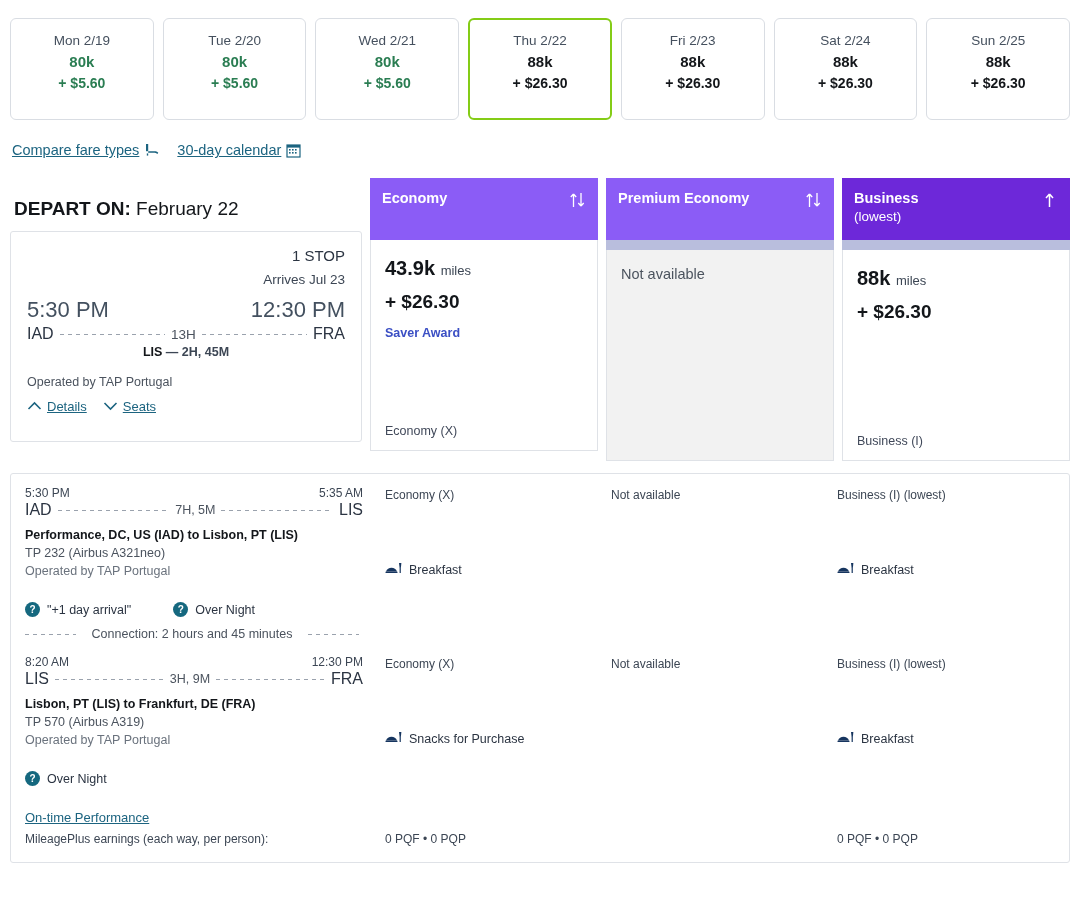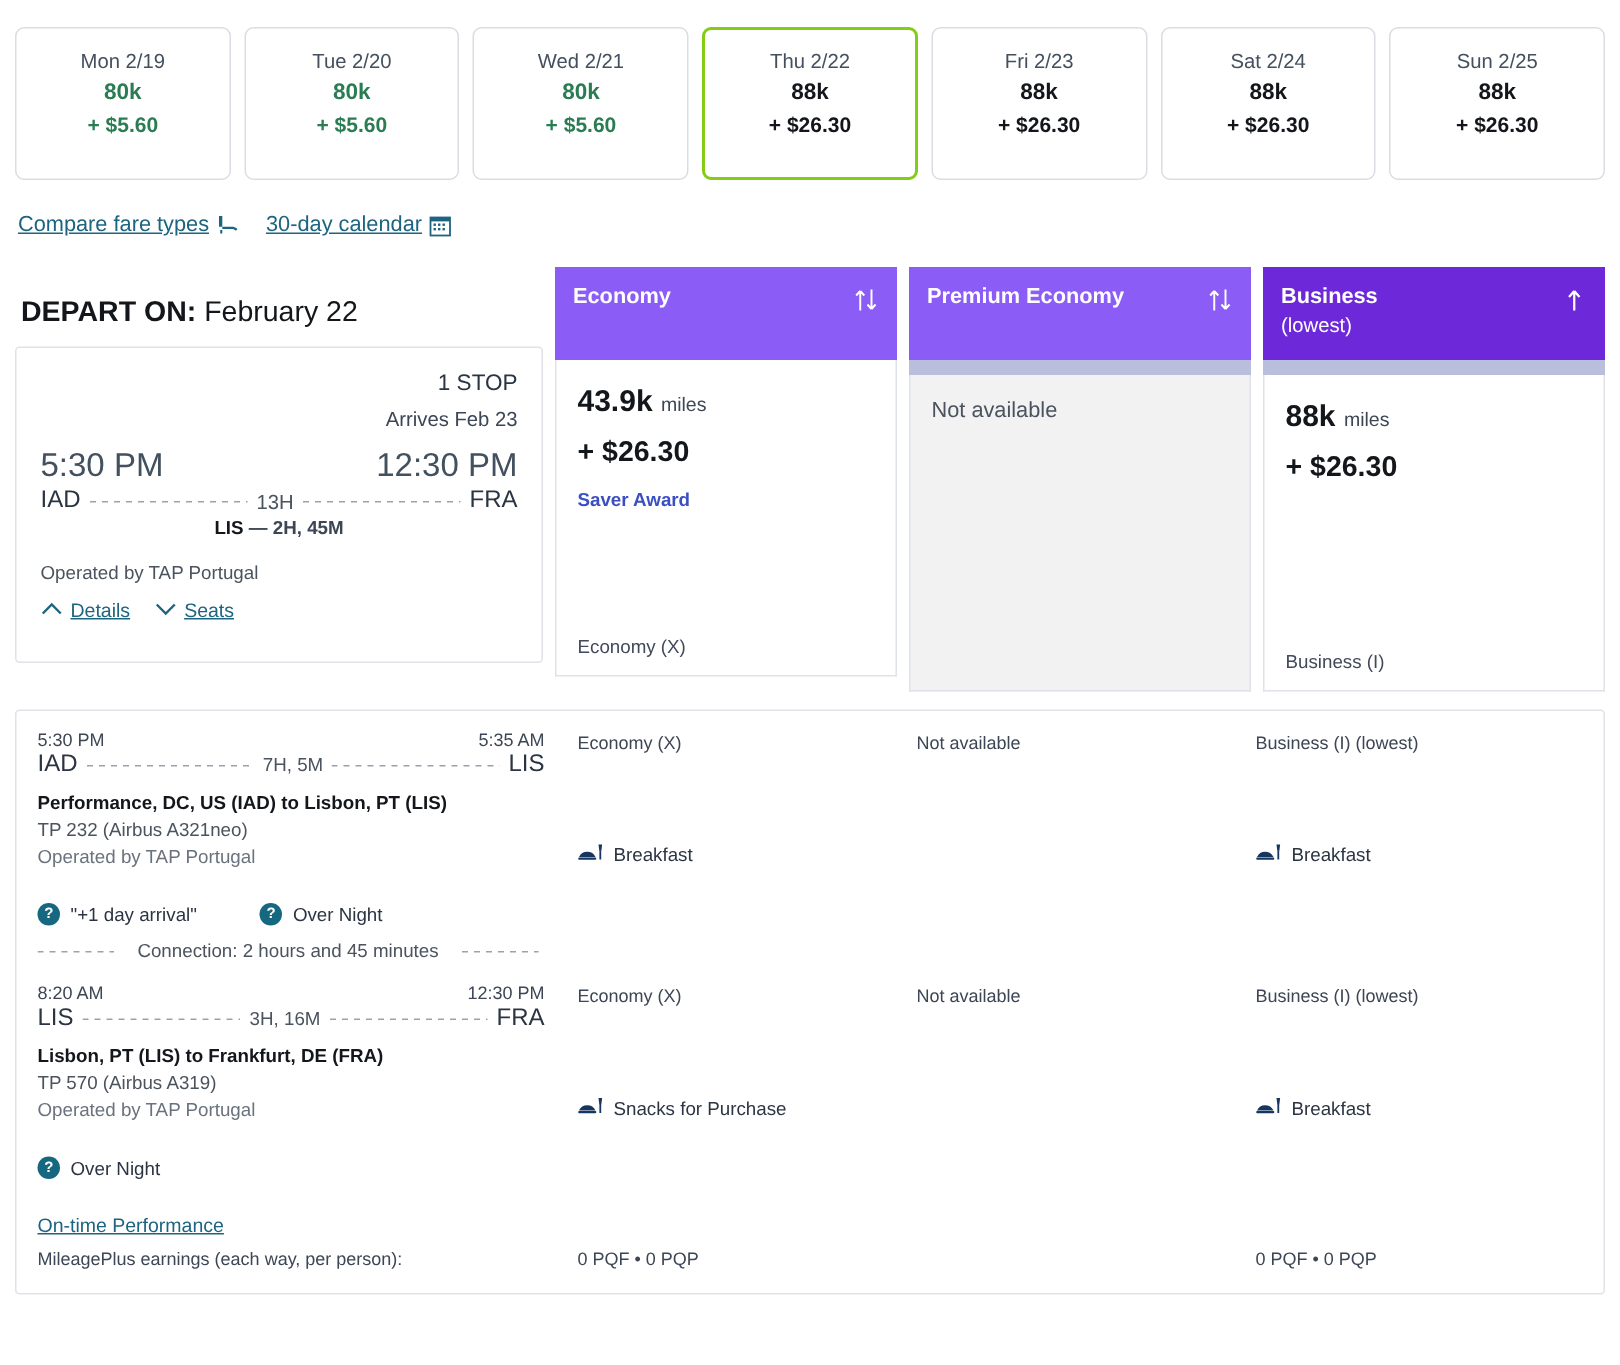--- a/index.html
+++ b/index.html
@@ -312,21 +312,21 @@
     </span>
   </div>
 
   <div class="main-grid">
     <div class="col-left">
       <div class="depart-title">
         <b>DEPART ON:</b><span> February 22</span>
       </div>
       <div class="summary-card">
         <div class="sc-stop">1 STOP</div>
-        <div class="sc-arrives">Arrives Feb 23</div>
+        <div class="sc-arrives">Arrives Jul 23</div>
         <div class="sc-times">
           <span class="t">5:30 PM</span>
           <span class="t">12:30 PM</span>
         </div>
         <div class="sc-route">
           <span class="ap">IAD</span>
           <span class="dashline"></span>
           <span class="dur">13H</span>
           <span class="dashline"></span>
           <span class="ap">FRA</span>
@@ -482,21 +482,21 @@
   </div>
   <div class="seg-row">
     <div class="seg-left">
       <div class="sg-times">
         <span>8:20 AM</span>
         <span>12:30 PM</span>
       </div>
       <div class="sg-route">
         <span class="ap">LIS</span>
         <span class="dashline"></span>
-        <span class="dur">3H, 16M</span>
+        <span class="dur">3H, 9M</span>
         <span class="dashline"></span>
         <span class="ap">FRA</span>
       </div>
       <div class="sg-city">Lisbon, PT (LIS) to Frankfurt, DE (FRA)</div>
       <div class="sg-eq">TP 570 (Airbus A319)</div>
       <div class="sg-op">Operated by TAP Portugal</div>
       <div class="badge-row">
     <span class="badge-item">
       <span class="qmark">?</span>
       <span>Over Night</span>

